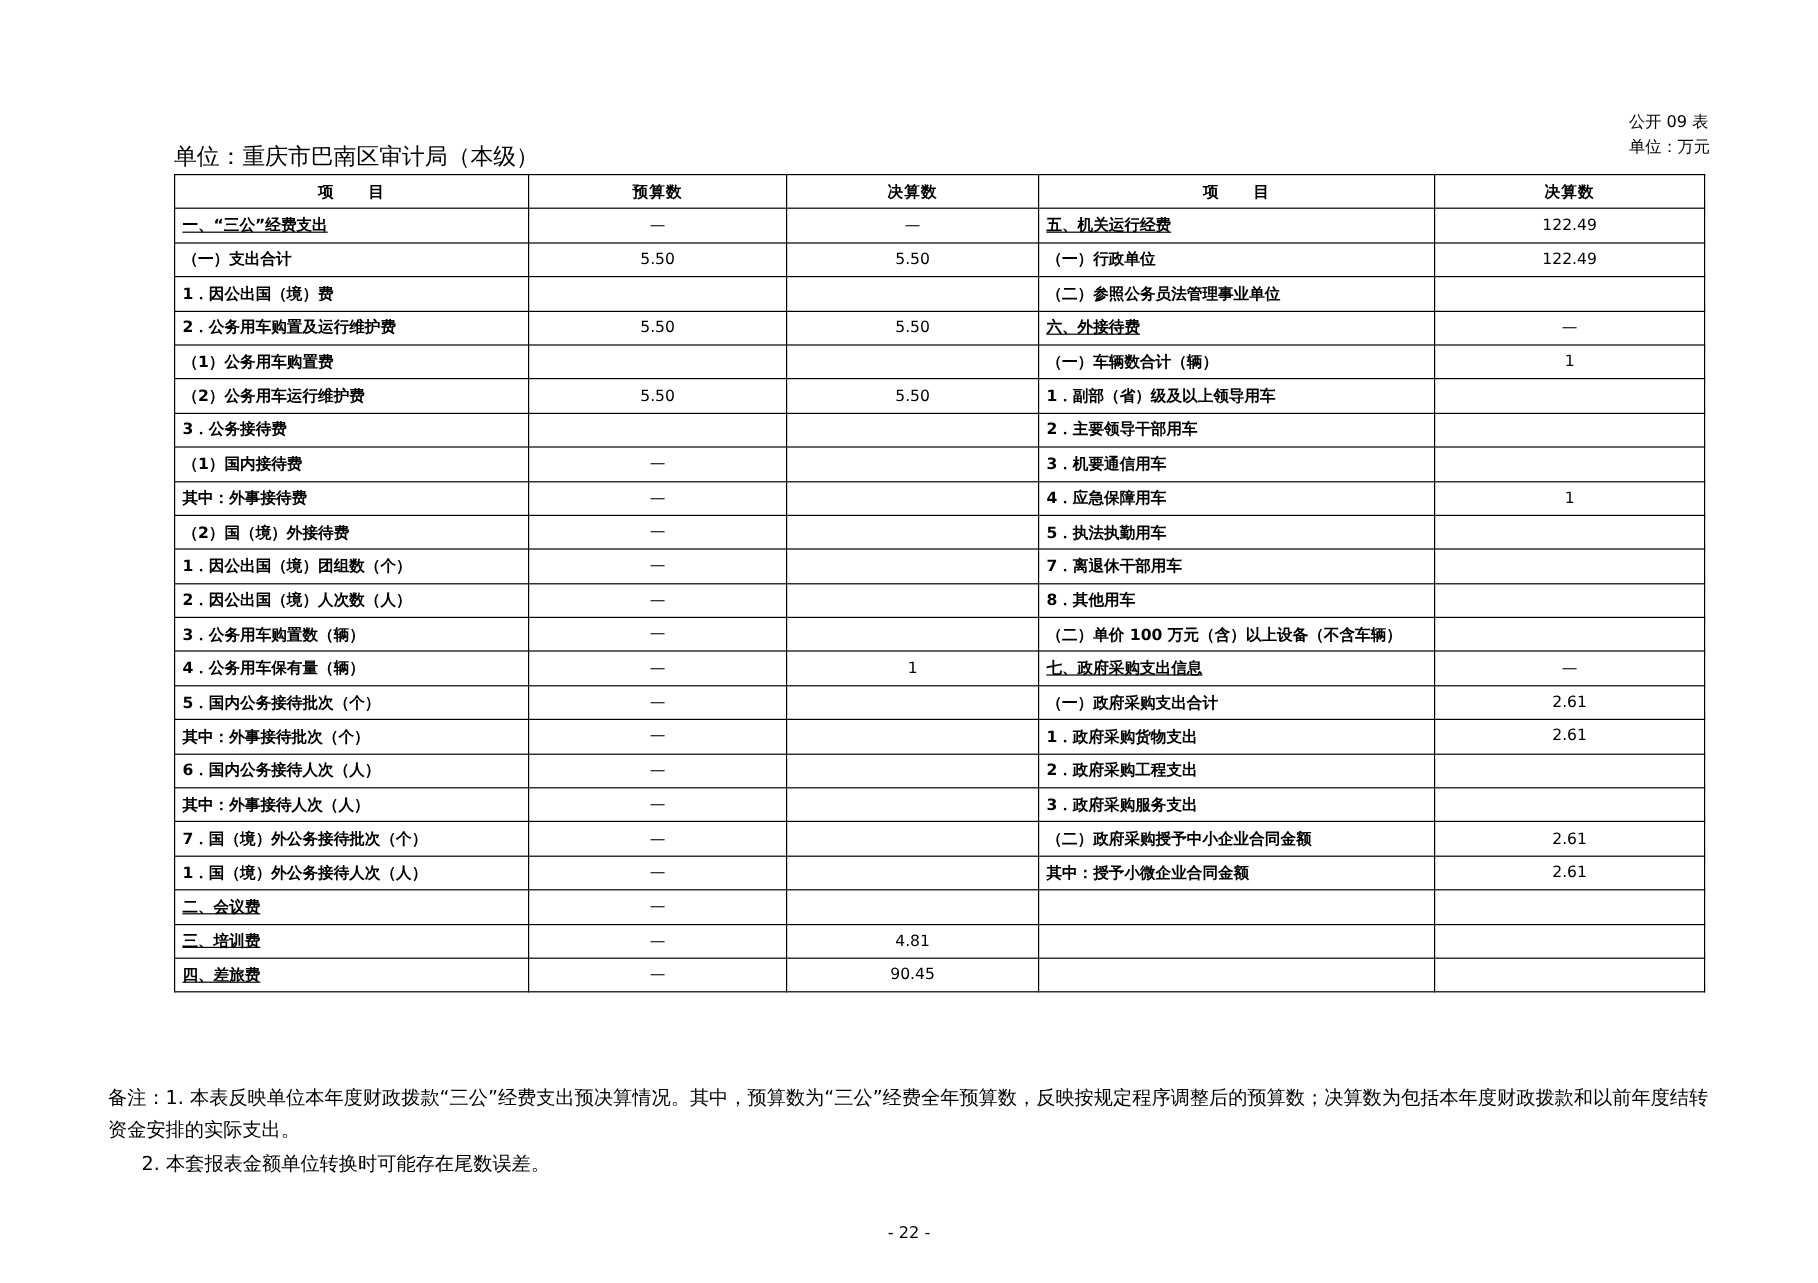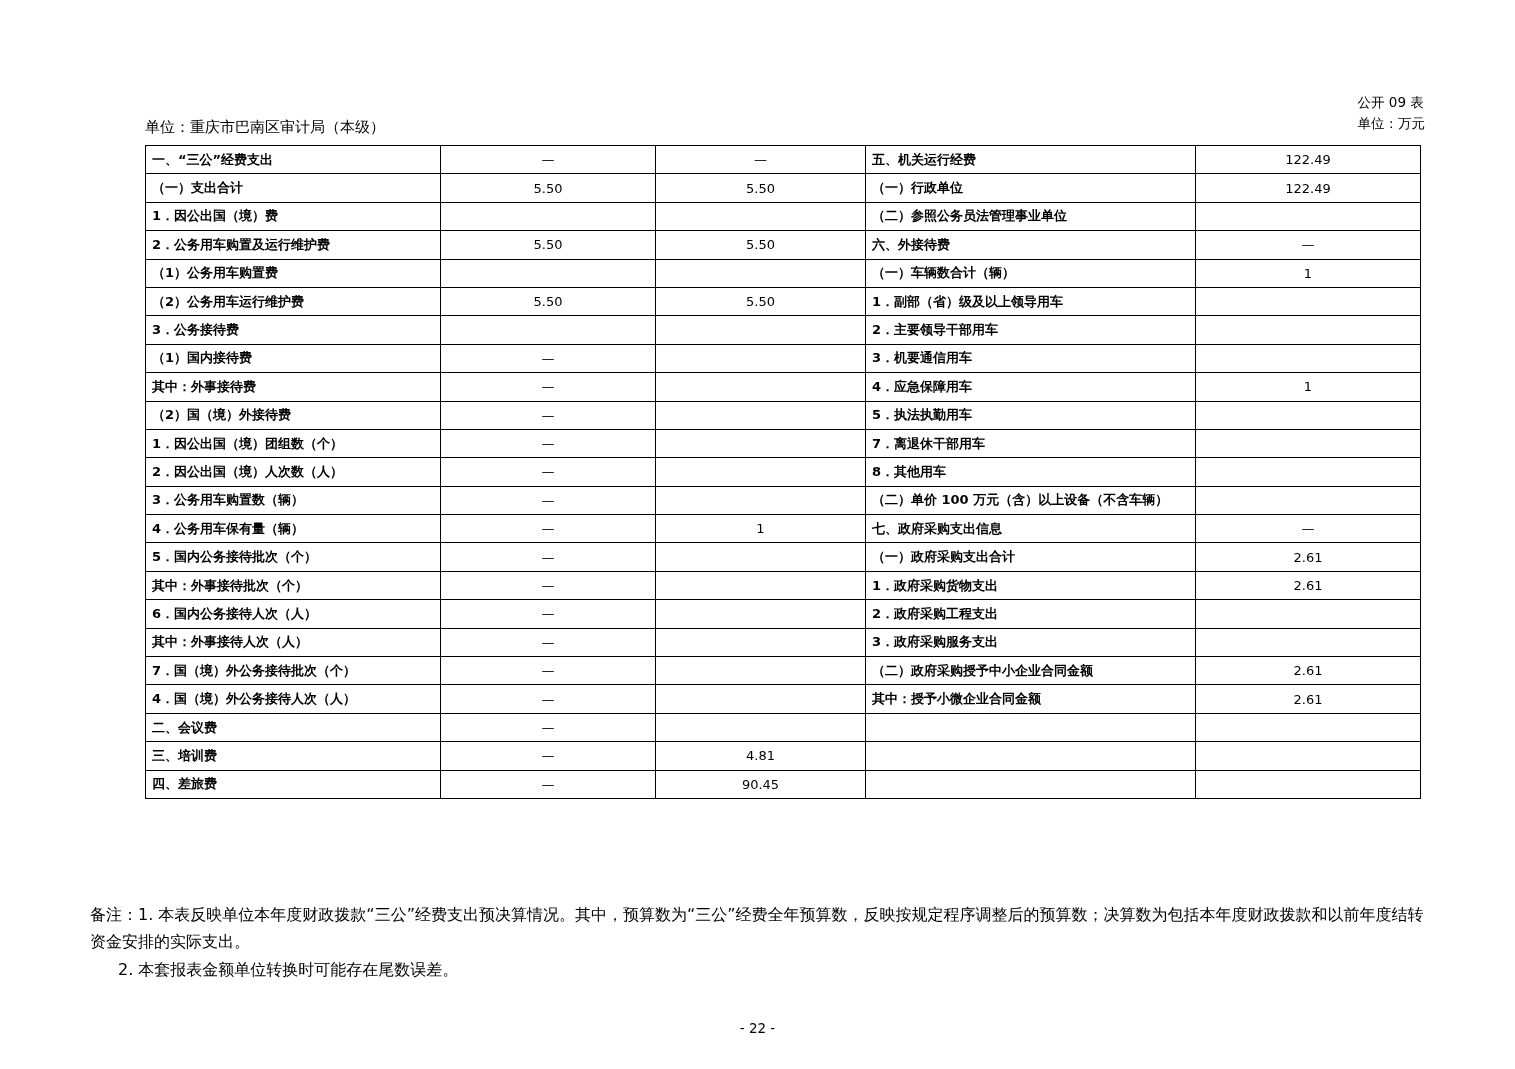--- a/index.html
+++ b/index.html
@@ -34,21 +34,21 @@
     right: 90px;
     top: 92px;
     text-align: left;
     font-size: 13.5px;
     line-height: 21px;
   }
   .meta-left {
     position: absolute;
     left: 145px;
     top: 118px;
-    font-size: 15px;
+    font-size: 19px;
   }
   table.main {
     position: absolute;
     left: 145px;
     top: 145px;
     border-collapse: collapse;
     table-layout: fixed;
     width: 1275px;
     font-size: 13px;
   }
@@ -70,21 +70,21 @@
     text-align: left;
     font-weight: bold;
   }
   td.num {
     text-align: center;
     padding-right: 10px;
   }
   td.dash {
     text-align: center;
   }
-  .ind0 { padding-left: 6px; }
+  .ind0 { padding-left: 6px; text-decoration: underline; }
   .ind1 { padding-left: 18px; }
   .ind2 { padding-left: 32px; }
   .ind3 { padding-left: 46px; }
   .notes {
     position: absolute;
     left: 90px;
     top: 901px;
     width: 1340px;
     font-size: 16px;
     line-height: 27px;
@@ -120,20 +120,27 @@
   <table class="main">
     <colgroup>
       <col class="c1">
         <col class="c2">
         <col class="c3">
         <col class="c4">
         <col class="c5">
     </colgroup>
     <tbody id="table-body">
         <tr>
+          <td class="hdr">项　　目</td>
+          <td class="hdr">预算数</td>
+          <td class="hdr">决算数</td>
+          <td class="hdr">项　　目</td>
+          <td class="hdr">决算数</td>
+        </tr>
+        <tr>
           <td class="lbl ind0">一、“三公”经费支出</td>
           <td class="dash">—</td>
           <td class="dash">—</td>
           <td class="lbl ind0">五、机关运行经费</td>
           <td class="num">122.49</td>
         </tr>
         <tr>
           <td class="lbl ind1">（一）支出合计</td>
           <td class="num">5.50</td>
           <td class="num">5.50</td>
@@ -253,21 +260,21 @@
           <td class="num"></td>
         </tr>
         <tr>
           <td class="lbl ind2">7．国（境）外公务接待批次（个）</td>
           <td class="dash">—</td>
           <td class="num"></td>
           <td class="lbl ind1">（二）政府采购授予中小企业合同金额</td>
           <td class="num">2.61</td>
         </tr>
         <tr>
-          <td class="lbl ind2">4．国（境）外公务接待人次（人）</td>
+          <td class="lbl ind2">1．国（境）外公务接待人次（人）</td>
           <td class="dash">—</td>
           <td class="num"></td>
           <td class="lbl ind2">其中：授予小微企业合同金额</td>
           <td class="num">2.61</td>
         </tr>
         <tr>
           <td class="lbl ind0">二、会议费</td>
           <td class="dash">—</td>
           <td class="num"></td>
           <td class="lbl ind0"></td>

